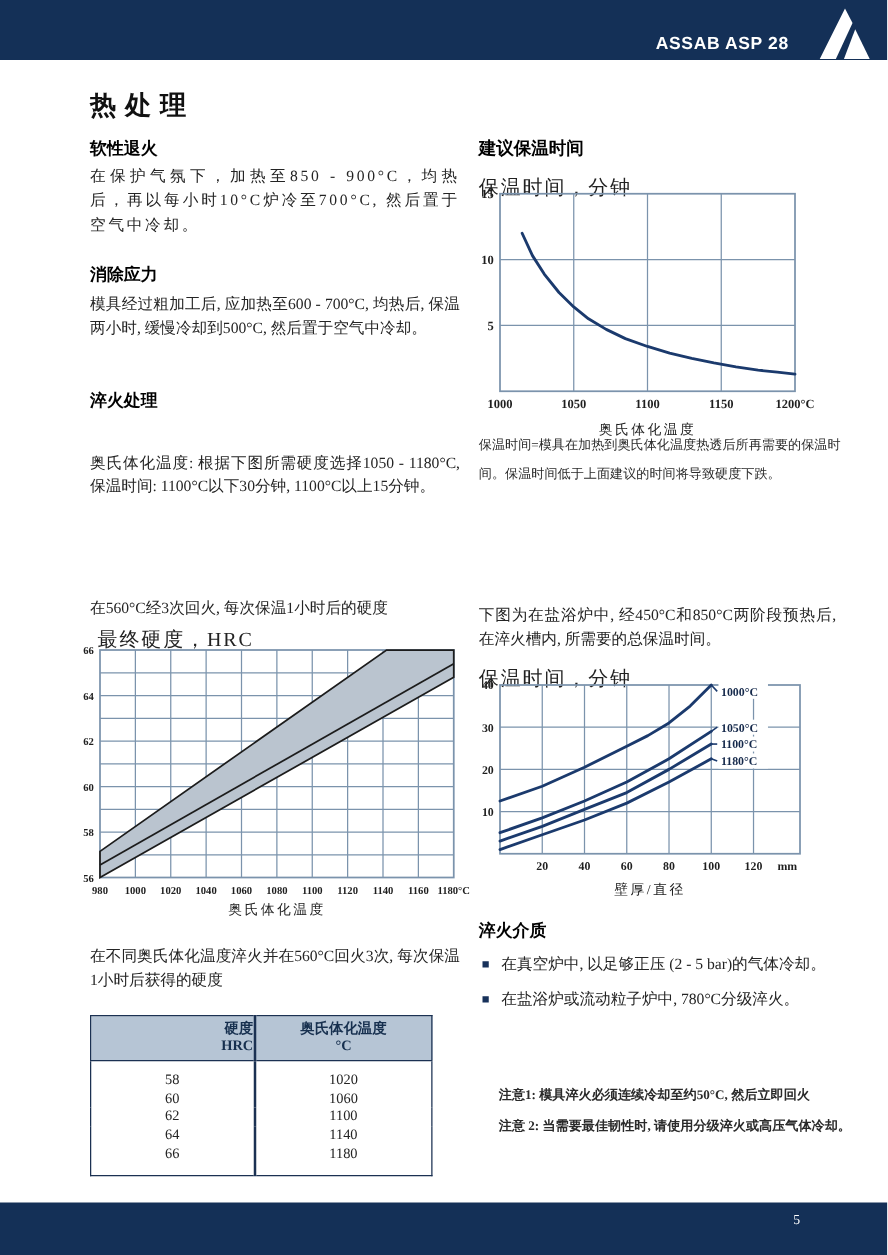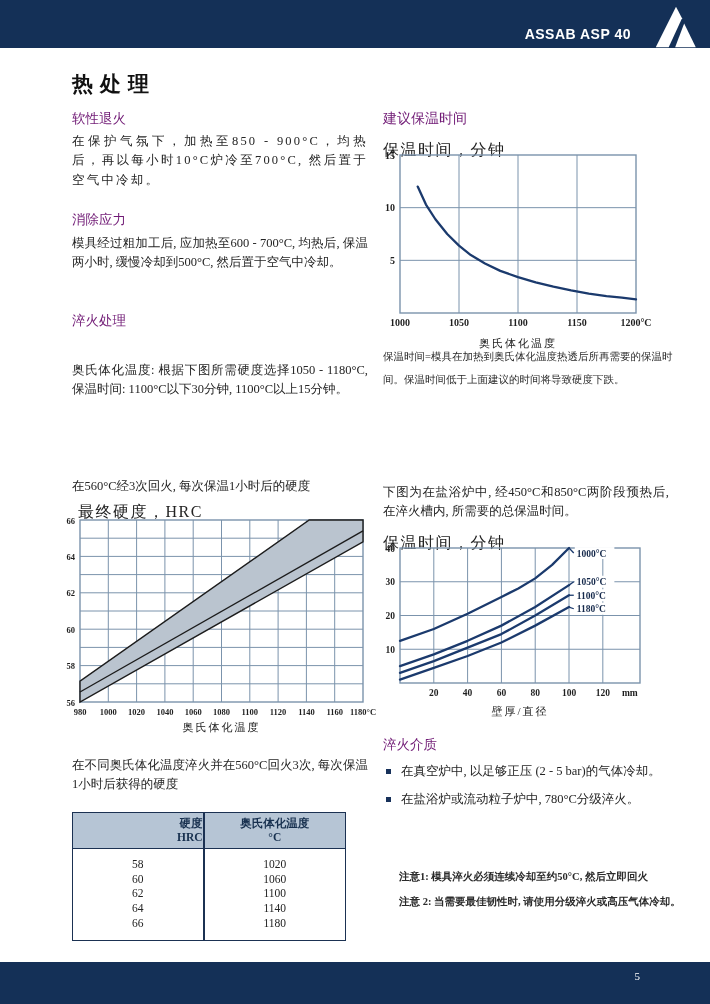--- a/index.html
+++ b/index.html
@@ -6,22 +6,22 @@
   .page{position:relative;width:710px;height:1004px;background:#fff;overflow:hidden;
         font-family:"Liberation Serif",serif;color:#232323;}
   .topbar{position:absolute;left:0;top:0;width:710px;height:48px;background:#143057;}
   .brand{position:absolute;right:79px;top:26px;font-family:"Liberation Sans",sans-serif;
          font-weight:bold;font-size:14px;color:#fff;letter-spacing:.5px;}
   .logo{position:absolute;right:10px;top:5px;width:48px;height:43px;}
   .botbar{position:absolute;left:0;top:962px;width:710px;height:42px;background:#143057;}
   .pageno{position:absolute;right:70px;top:8px;color:#fff;font-size:11px;font-family:"Liberation Serif",serif;}
   .title{position:absolute;left:72px;top:70px;margin:0;font-size:21px;font-weight:bold;
          letter-spacing:7px;color:#111;}
-  .sec-h{position:absolute;margin:0;font-family:"Liberation Sans",sans-serif;font-weight:normal;
-         font-size:13.5px;color:#701a75;}
+  .sec-h{position:absolute;margin:0;font-family:"Liberation Sans",sans-serif;font-weight:bold;
+         font-size:13.5px;color:#000000;}
   .body-p{position:absolute;margin:0;width:296px;font-size:12.5px;line-height:1.55;
           color:#242424;text-align:justify;text-justify:inter-character;}
   .spread{letter-spacing:2.2px;}
   .rcol{width:284px;}
   .chart-ylab{position:absolute;font-size:16px;color:#222;letter-spacing:1.5px;font-family:Liberation Serif, serif;}
   .chart{position:absolute;overflow:visible;}
   .caption{position:absolute;margin:0;width:290px;font-size:10.5px;line-height:2.15;color:#2a2a2a;}
   .note{position:absolute;margin:16px;width:290px;font-size:10.5px;line-height:1.7;color:#2a2a2a;font-weight:bold;}
   .bullets{position:absolute;left:383px;top:762px;width:286px;}
   .bullet{display:flex;margin-bottom:9px;text-align:center;}
@@ -37,21 +37,21 @@
   .htable tbody td{padding:0;line-height:1.3;color:#222;}
   .htable tbody tr:first-child td{padding-top:8px;}
   .htable tbody tr:last-child td{padding-bottom:9px;}
 </style>
 </head>
 <body>
 
 <div class="page">
 
   <div class="topbar">
-    <span class="brand">ASSAB ASP 40</span>
+    <span class="brand">ASSAB ASP 28</span>
     <svg class="logo" viewBox="0 0 100 100">
       <polygon points="3,98 50,4 64,31 33,98" fill="#ffffff"></polygon>
       <polygon points="69,43 96,98 48,98" fill="#ffffff"></polygon>
     </svg>
   </div>
 
   <h1 class="title">热处理</h1>
 
   <h2 class="sec-h" style="left:72px;top:110px;">软性退火</h2>
   <p class="body-p spread" style="left:72px;top:132px;">在保护气氛下，加热至850 - 900°C，均热后，再以每小时10°C炉冷至700°C, 然后置于空气中冷却。</p>

